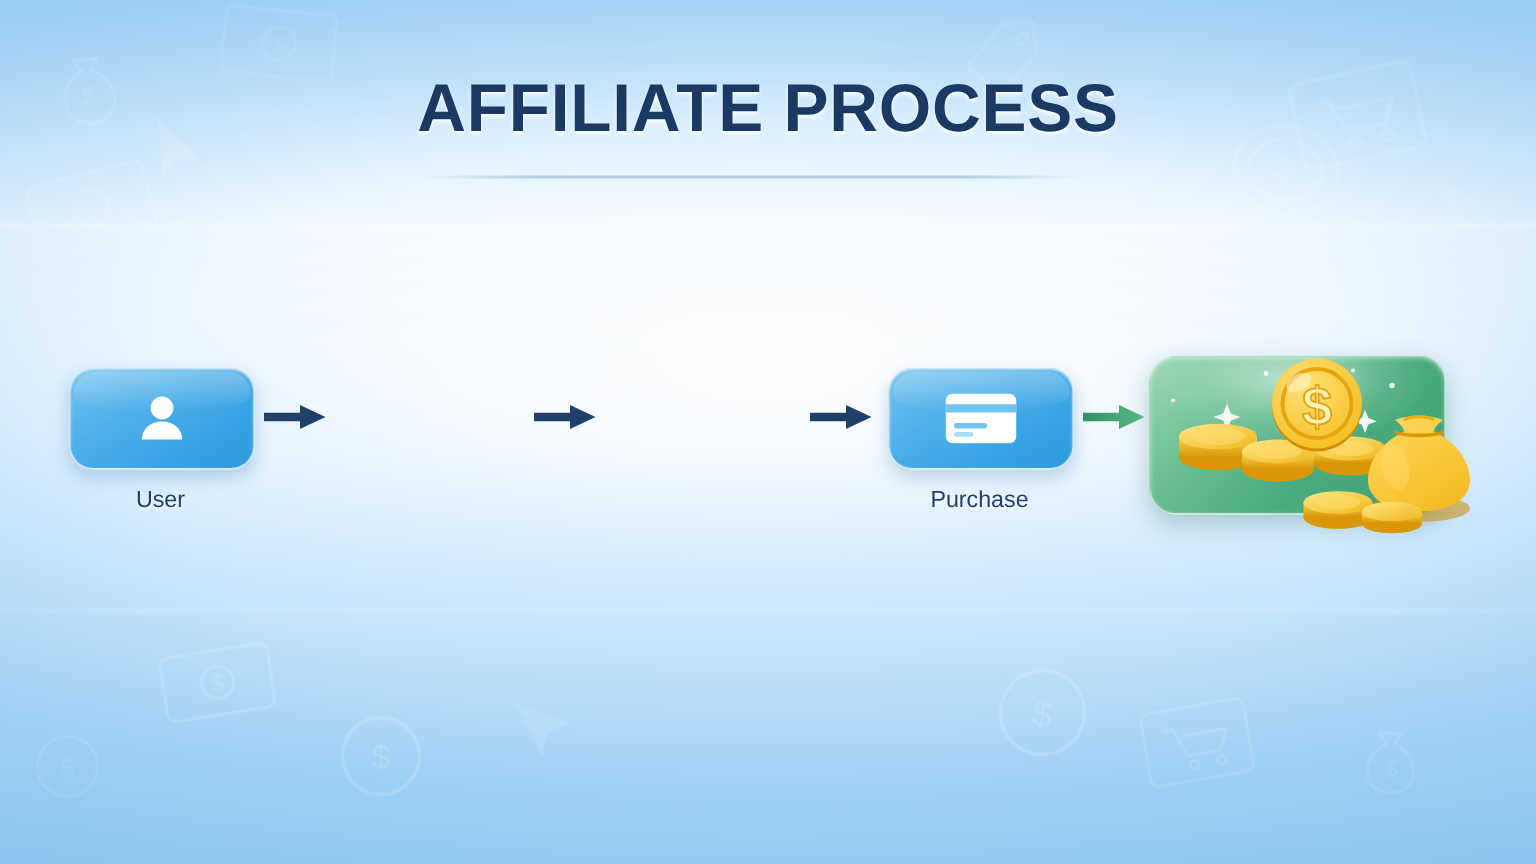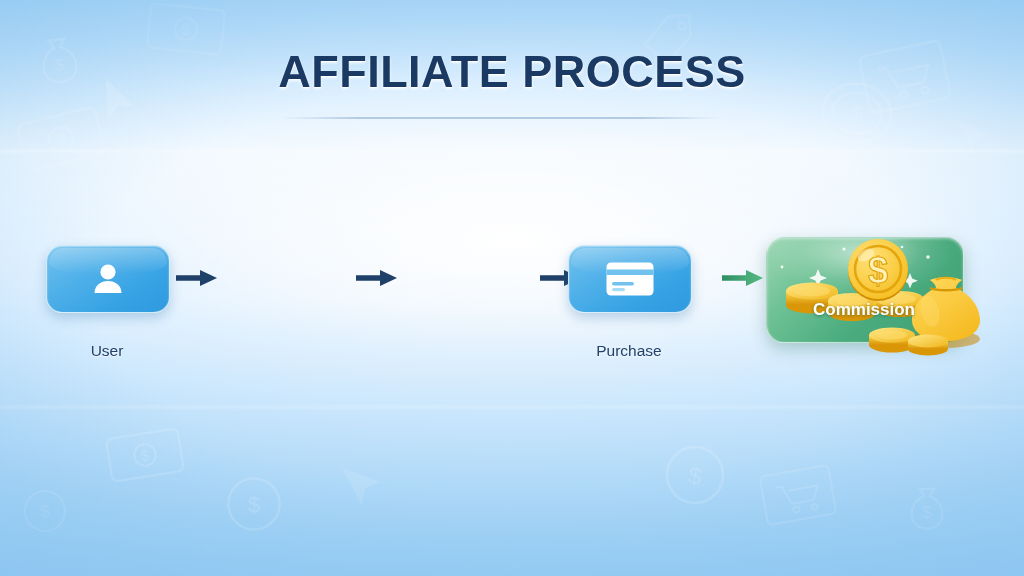--- a/index.html
+++ b/index.html
@@ -55,21 +55,21 @@
     border:1.5px solid rgba(255,255,255,.75);
     box-shadow:0 5px 12px rgba(40,110,170,.28), inset 0 1px 2px rgba(255,255,255,.55);
     display:flex;align-items:center;justify-content:center;
     position:relative;
   }
   .card .glossy{position:absolute;left:2px;right:2px;top:2px;height:26px;border-radius:14px 14px 40% 40%;
     background:linear-gradient(180deg,rgba(255,255,255,.28),rgba(255,255,255,0));pointer-events:none;}
   .card svg{display:block;position:relative;}
 
   .label{
-    margin-top:29px;text-align:center;width:122px;
+    margin-top:12px;text-align:center;width:122px;
     font-size:15.5px;color:#22416a;
     text-shadow:0 1px 2px rgba(255,255,255,.9);
     white-space:nowrap;
   }
   .label.wide{width:160px;margin-left:-19px;}
 
   
   .arrow{position:absolute;top:22px;}
 
   
@@ -230,21 +230,21 @@
       </svg>
     </div>
 
 
     <div class="arrow" style="left:540px;">
       <svg width="42" height="22" viewBox="0 0 42 22">
         <path d="M0 8.2h24V3l17 8-17 8v-5.2H0z" fill="#1f4068"></path>
       </svg>
     </div>
 
-    <div class="step" style="left:568px;">
+    <div class="step" style="left:592px;">
       <div class="card">
         <div class="glossy"></div>
         <svg width="50" height="36" viewBox="0 0 50 36">
           <rect x="1.5" y="1.5" width="47" height="33" rx="4.5" fill="#ffffff"></rect>
           <rect x="1.5" y="8.5" width="47" height="5.5" fill="#72c2ef"></rect>
           <rect x="7" y="21" width="22" height="3.6" rx="1.8" fill="#72c2ef"></rect>
           <rect x="7" y="27" width="13" height="3.2" rx="1.6" fill="#a8dcf6"></rect>
         </svg>
       </div>
       <div class="label">Purchase</div>
@@ -344,17 +344,16 @@
           <ellipse cx="132" cy="102" rx="23" ry="7.5" fill="url(#coinTop)"></ellipse>
           <ellipse cx="132" cy="102" rx="15" ry="4.6" fill="#ffdf72" opacity=".5"></ellipse>
         </g>
         <g>
           <ellipse cx="168" cy="116" rx="20" ry="6.5" fill="#d99607"></ellipse>
           <rect x="148" y="108" width="40" height="8" fill="url(#coinEdge)"></rect>
           <ellipse cx="168" cy="108" rx="20" ry="6.5" fill="url(#coinTop)"></ellipse>
         </g>
       </svg>
 
-      <div class="comm-label">Commission</div>
     </div>
 
   </div>
 </div>
 
 </body></html>

